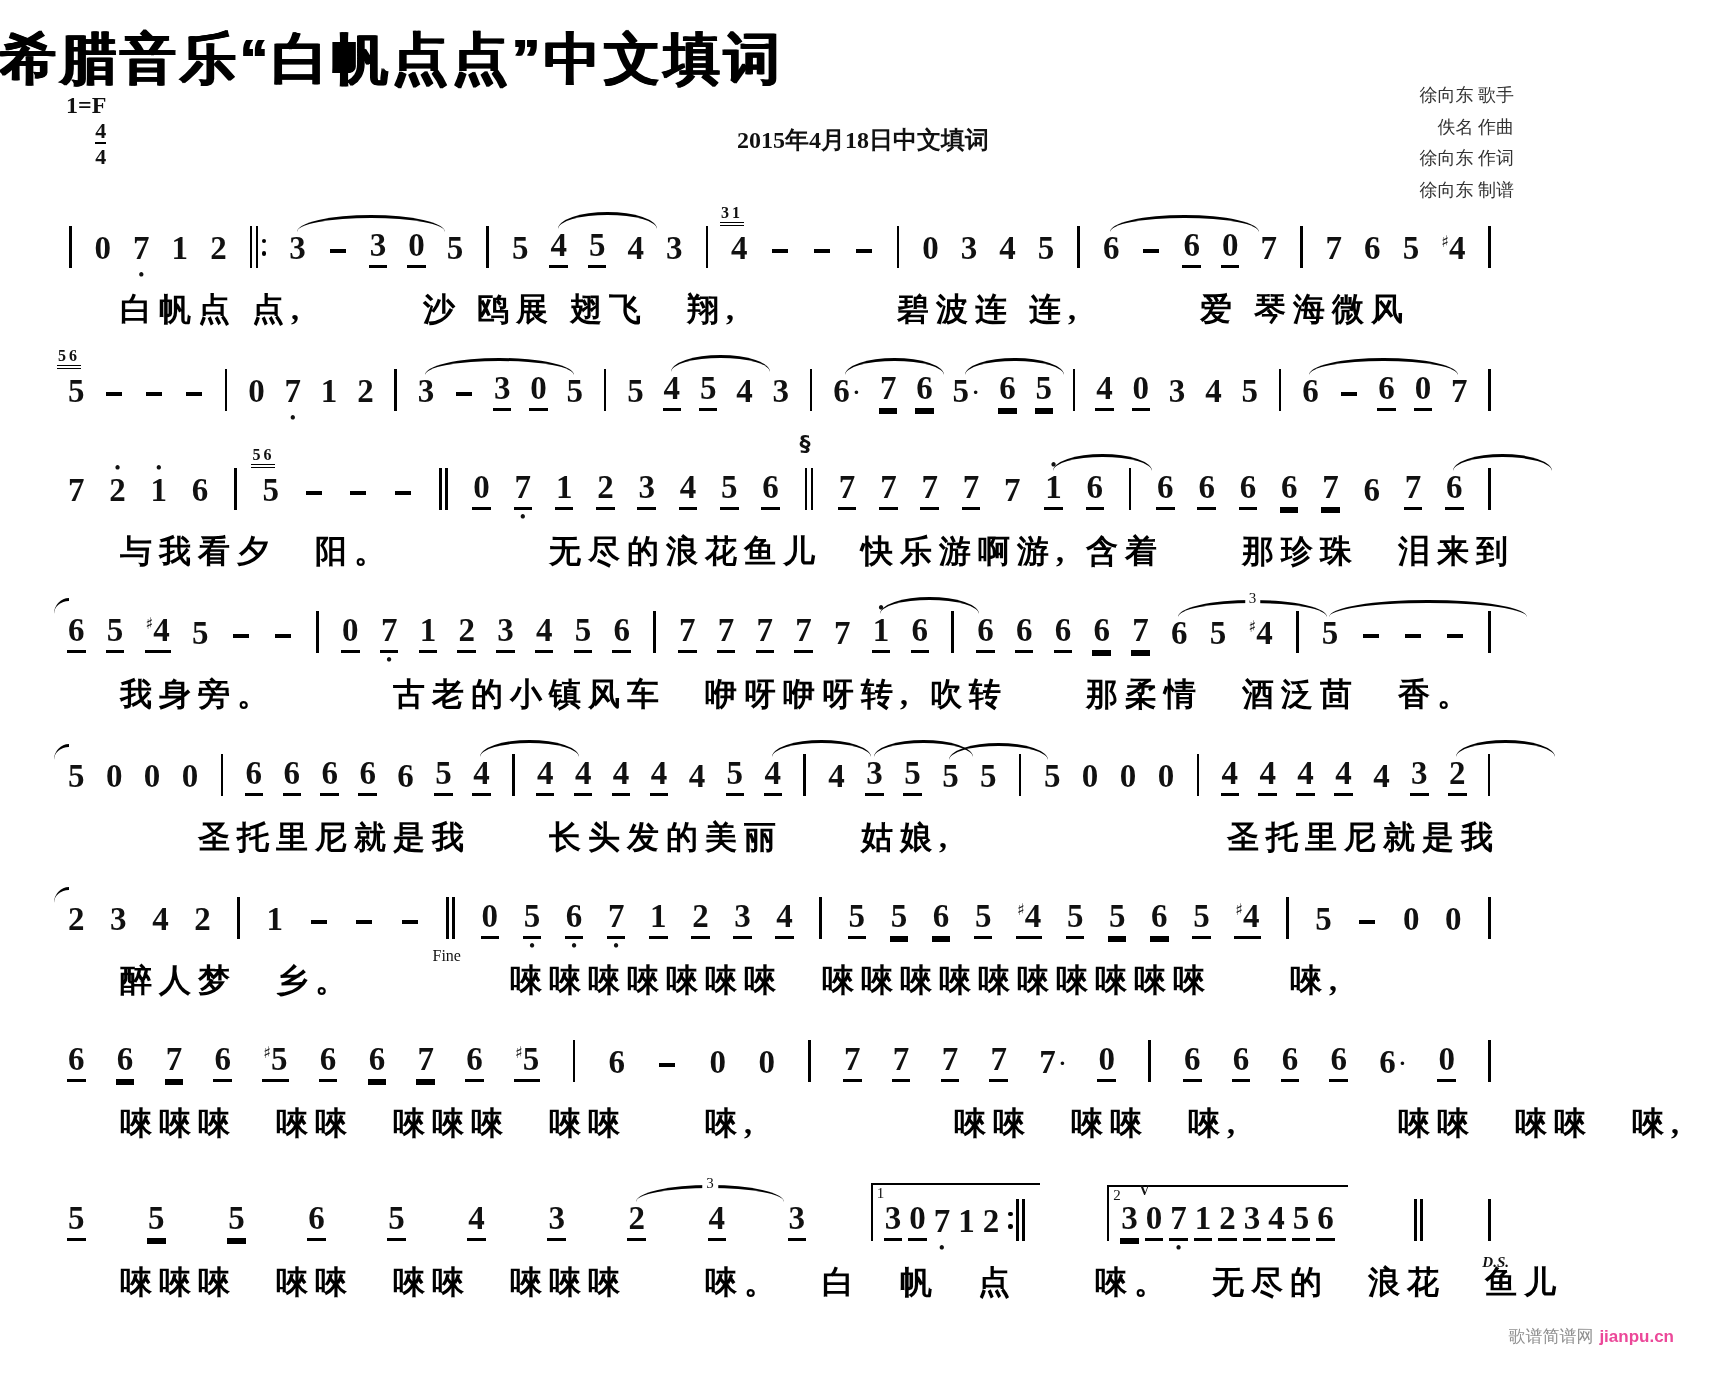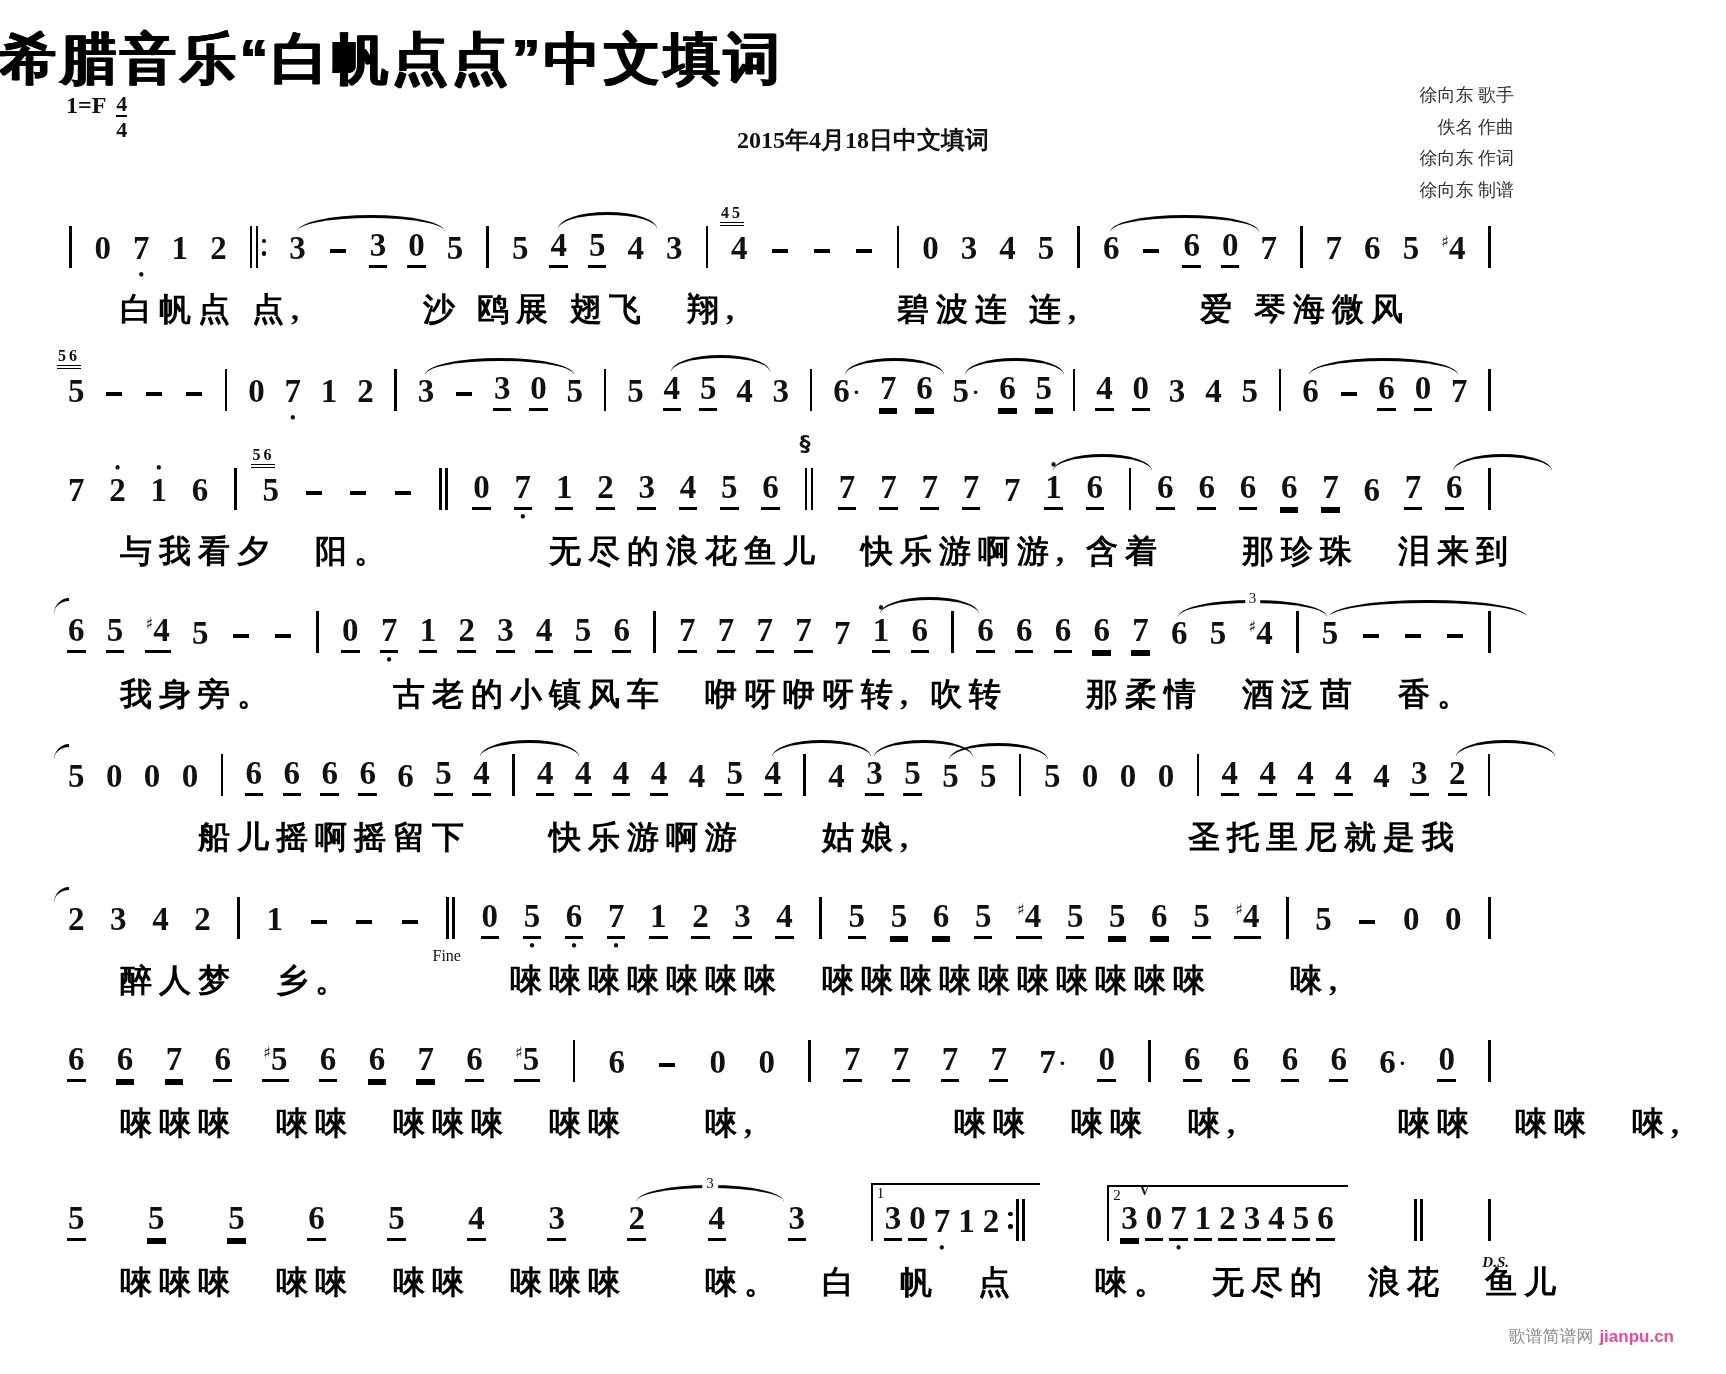--- a/index.html
+++ b/index.html
@@ -9,21 +9,21 @@
 
   
   .hdr{position:relative;height:196px;}
   .title{position:absolute;left:0;right:0;top:22px;
          font-family:"Liberation Sans",sans-serif;font-weight:900;
          font-size:56px;letter-spacing:4px;color:#000;
          text-shadow:1px 0 0 #000, -1px 0 0 #000;}
   .subtitle{position:absolute;left:0;right:0;top:102px;text-align:center;
             font-size:24px;font-weight:600;margin-top:22px;}
   .keysig{position:absolute;left:66px;top:92px;font-size:24px;font-weight:700;
-          display:flex;align-items:flex-start;gap:10px;}
+          display:flex;align-items:flex-end;flex-direction:column;}
   .ts{display:inline-flex;flex-direction:column;align-items:center;
       font-size:22px;line-height:1.05;font-weight:700;}
   .ts .den{border-top:2.5px solid #000;padding-top:1px;}
   .credits{position:absolute;right:212px;top:80px;text-align:right;
            font-size:18px;line-height:1.75;color:#333;}
 
   
   .score{margin:0 230px 0 64px;}
   .system{margin-bottom:7px;}
   .notes{display:flex;justify-content:space-between;align-items:flex-end;
@@ -198,21 +198,21 @@
             <span class="core u0">
               <span class="dg">3</span>
             </span>
           </span>
           <span class="tok barwrap">
             <span class="bar">
               <i></i>
             </span>
           </span>
           <span class="tok">
-            <span class="grace">45</span>
+            <span class="grace">31</span>
             <span class="core u0">
               <span class="dg">4</span>
             </span>
           </span>
           <span class="tok">
             <span class="core u0">
               <i class="dashblk"></i>
             </span>
           </span>
           <span class="tok">
@@ -1135,21 +1135,21 @@
             <span class="core u1">
               <span class="dg">2</span>
             </span>
           </span>
           <span class="tok barwrap">
             <span class="bar">
               <i></i>
             </span>
           </span>
         </div>
-        <div class="lyrics">　　船儿摇啊摇留下　　快乐游啊游　　姑娘,　　　　　　　圣托里尼就是我</div>
+        <div class="lyrics">　　圣托里尼就是我　　长头发的美丽　　姑娘,　　　　　　　圣托里尼就是我</div>
       </div>
       <div class="system">
         <div class="notes">
           <span class="tok">
             <span class="tiein"></span>
             <span class="core u0">
               <span class="dg">2</span>
             </span>
           </span>
           <span class="tok">

